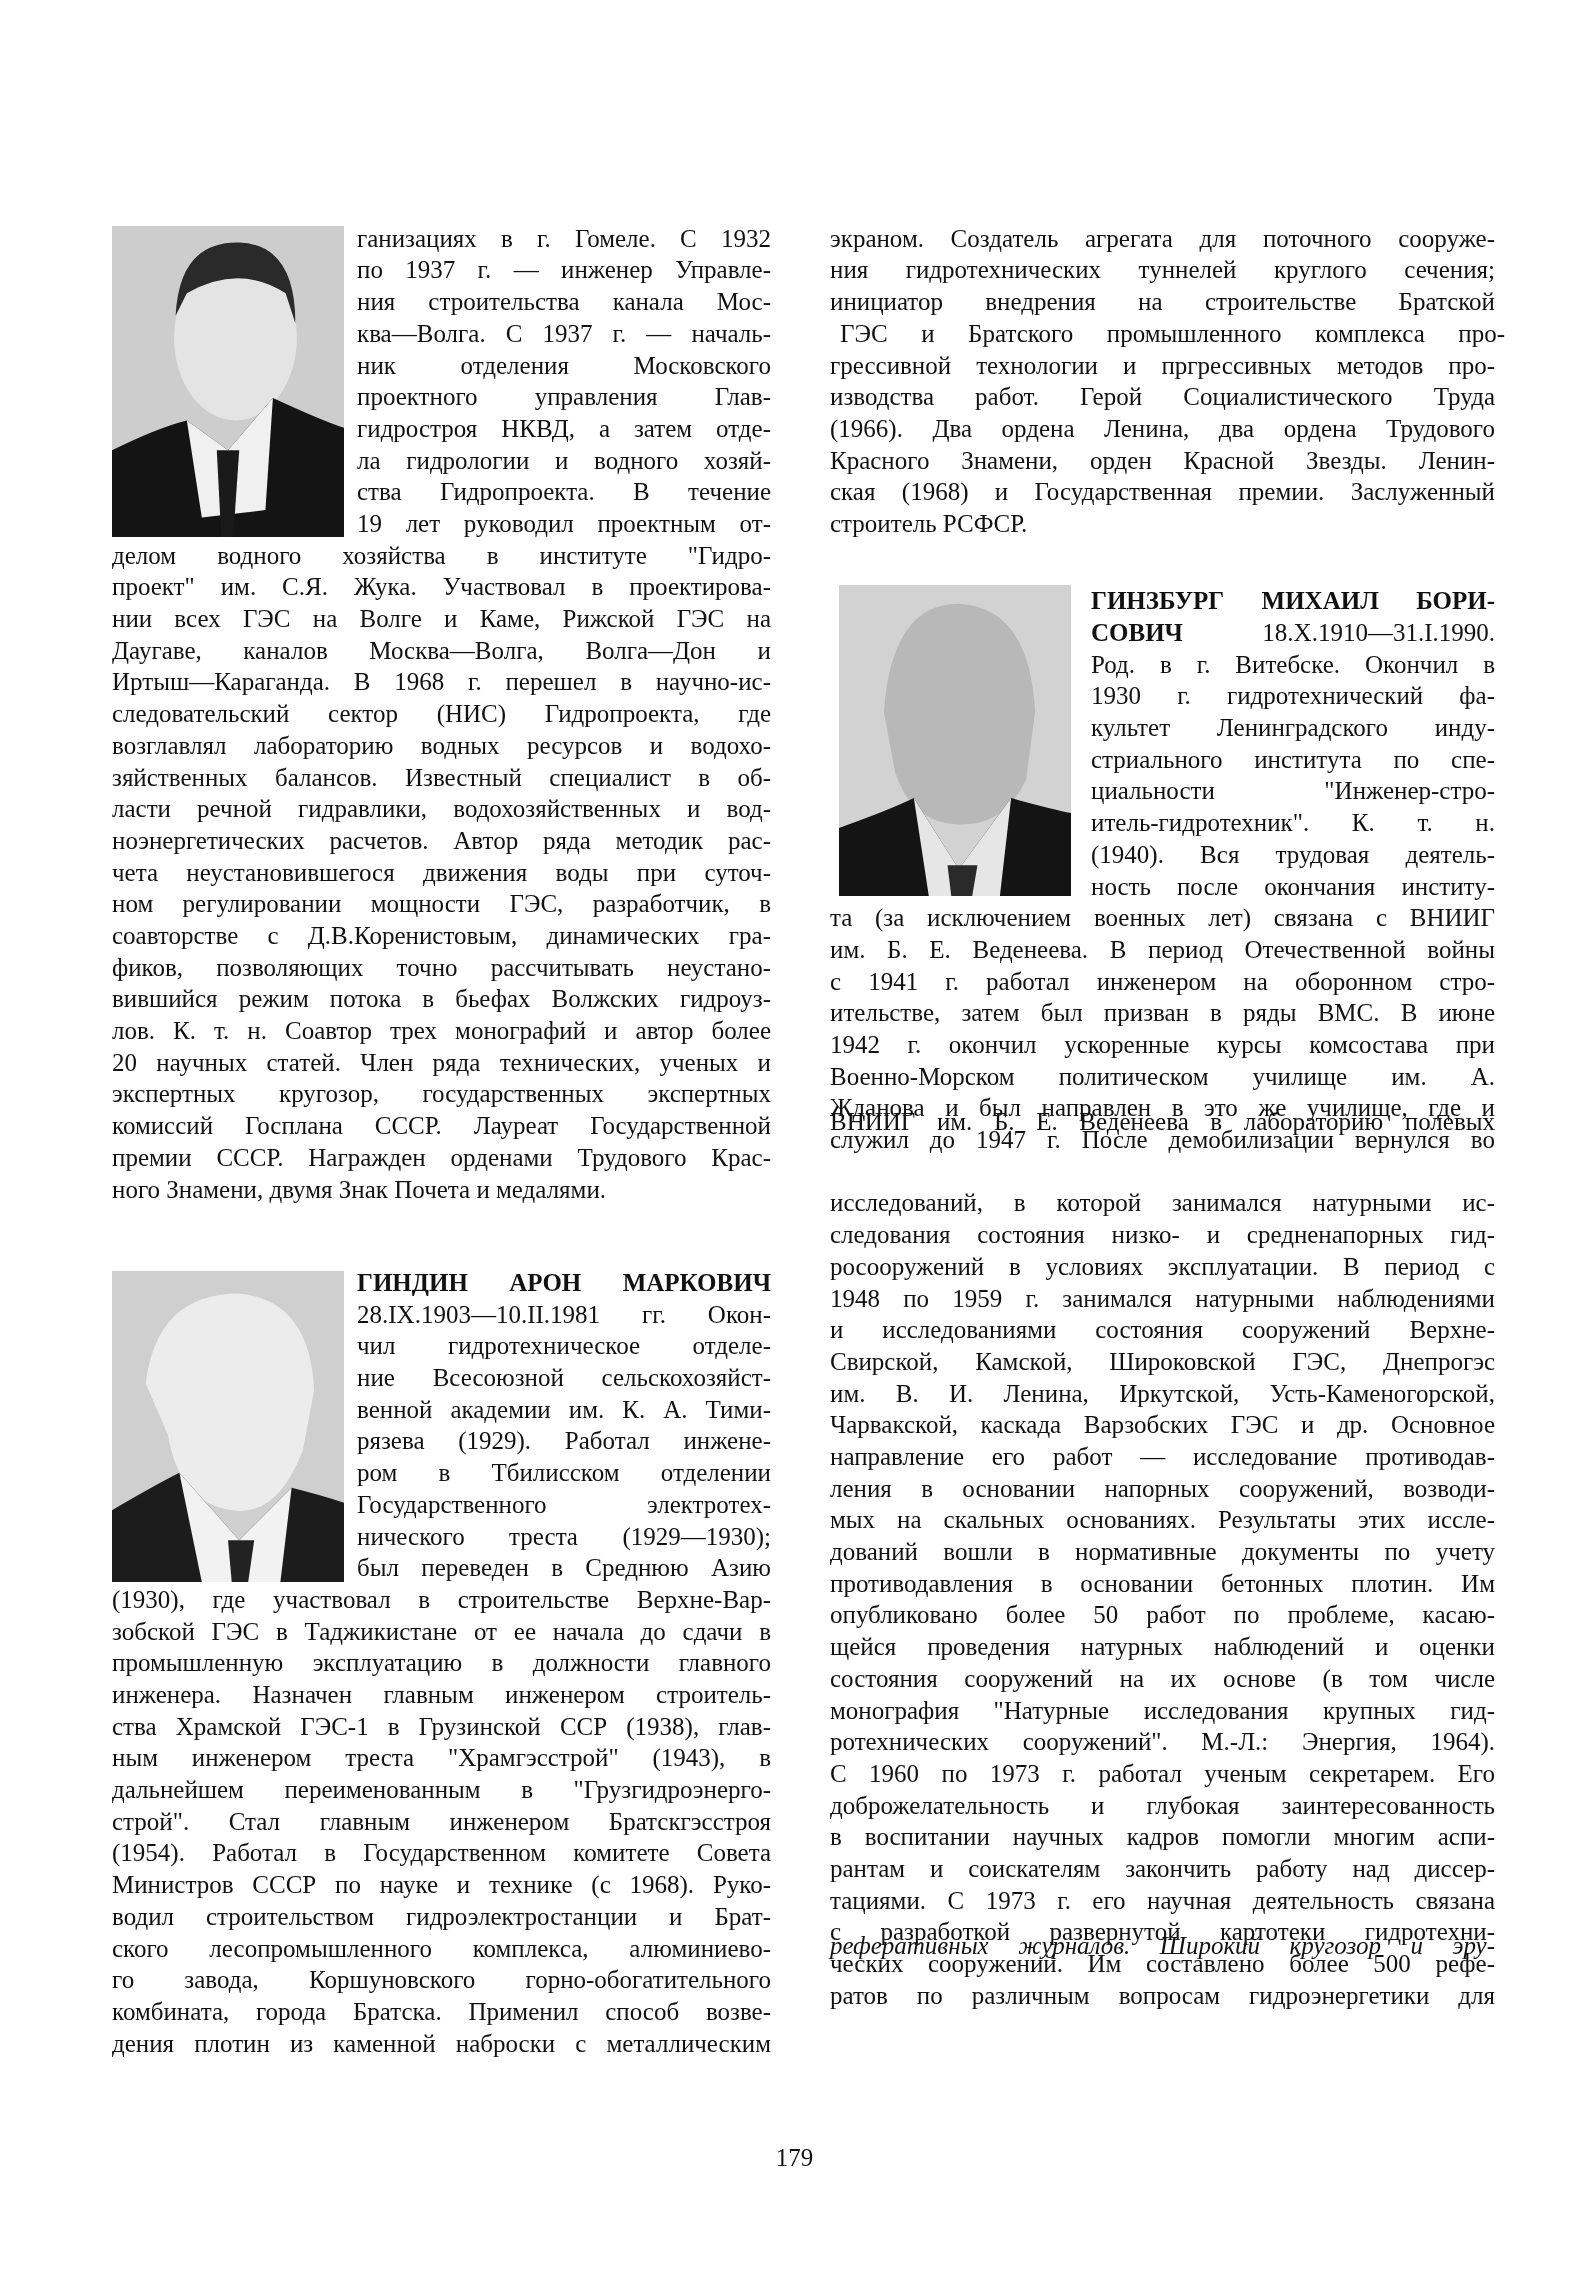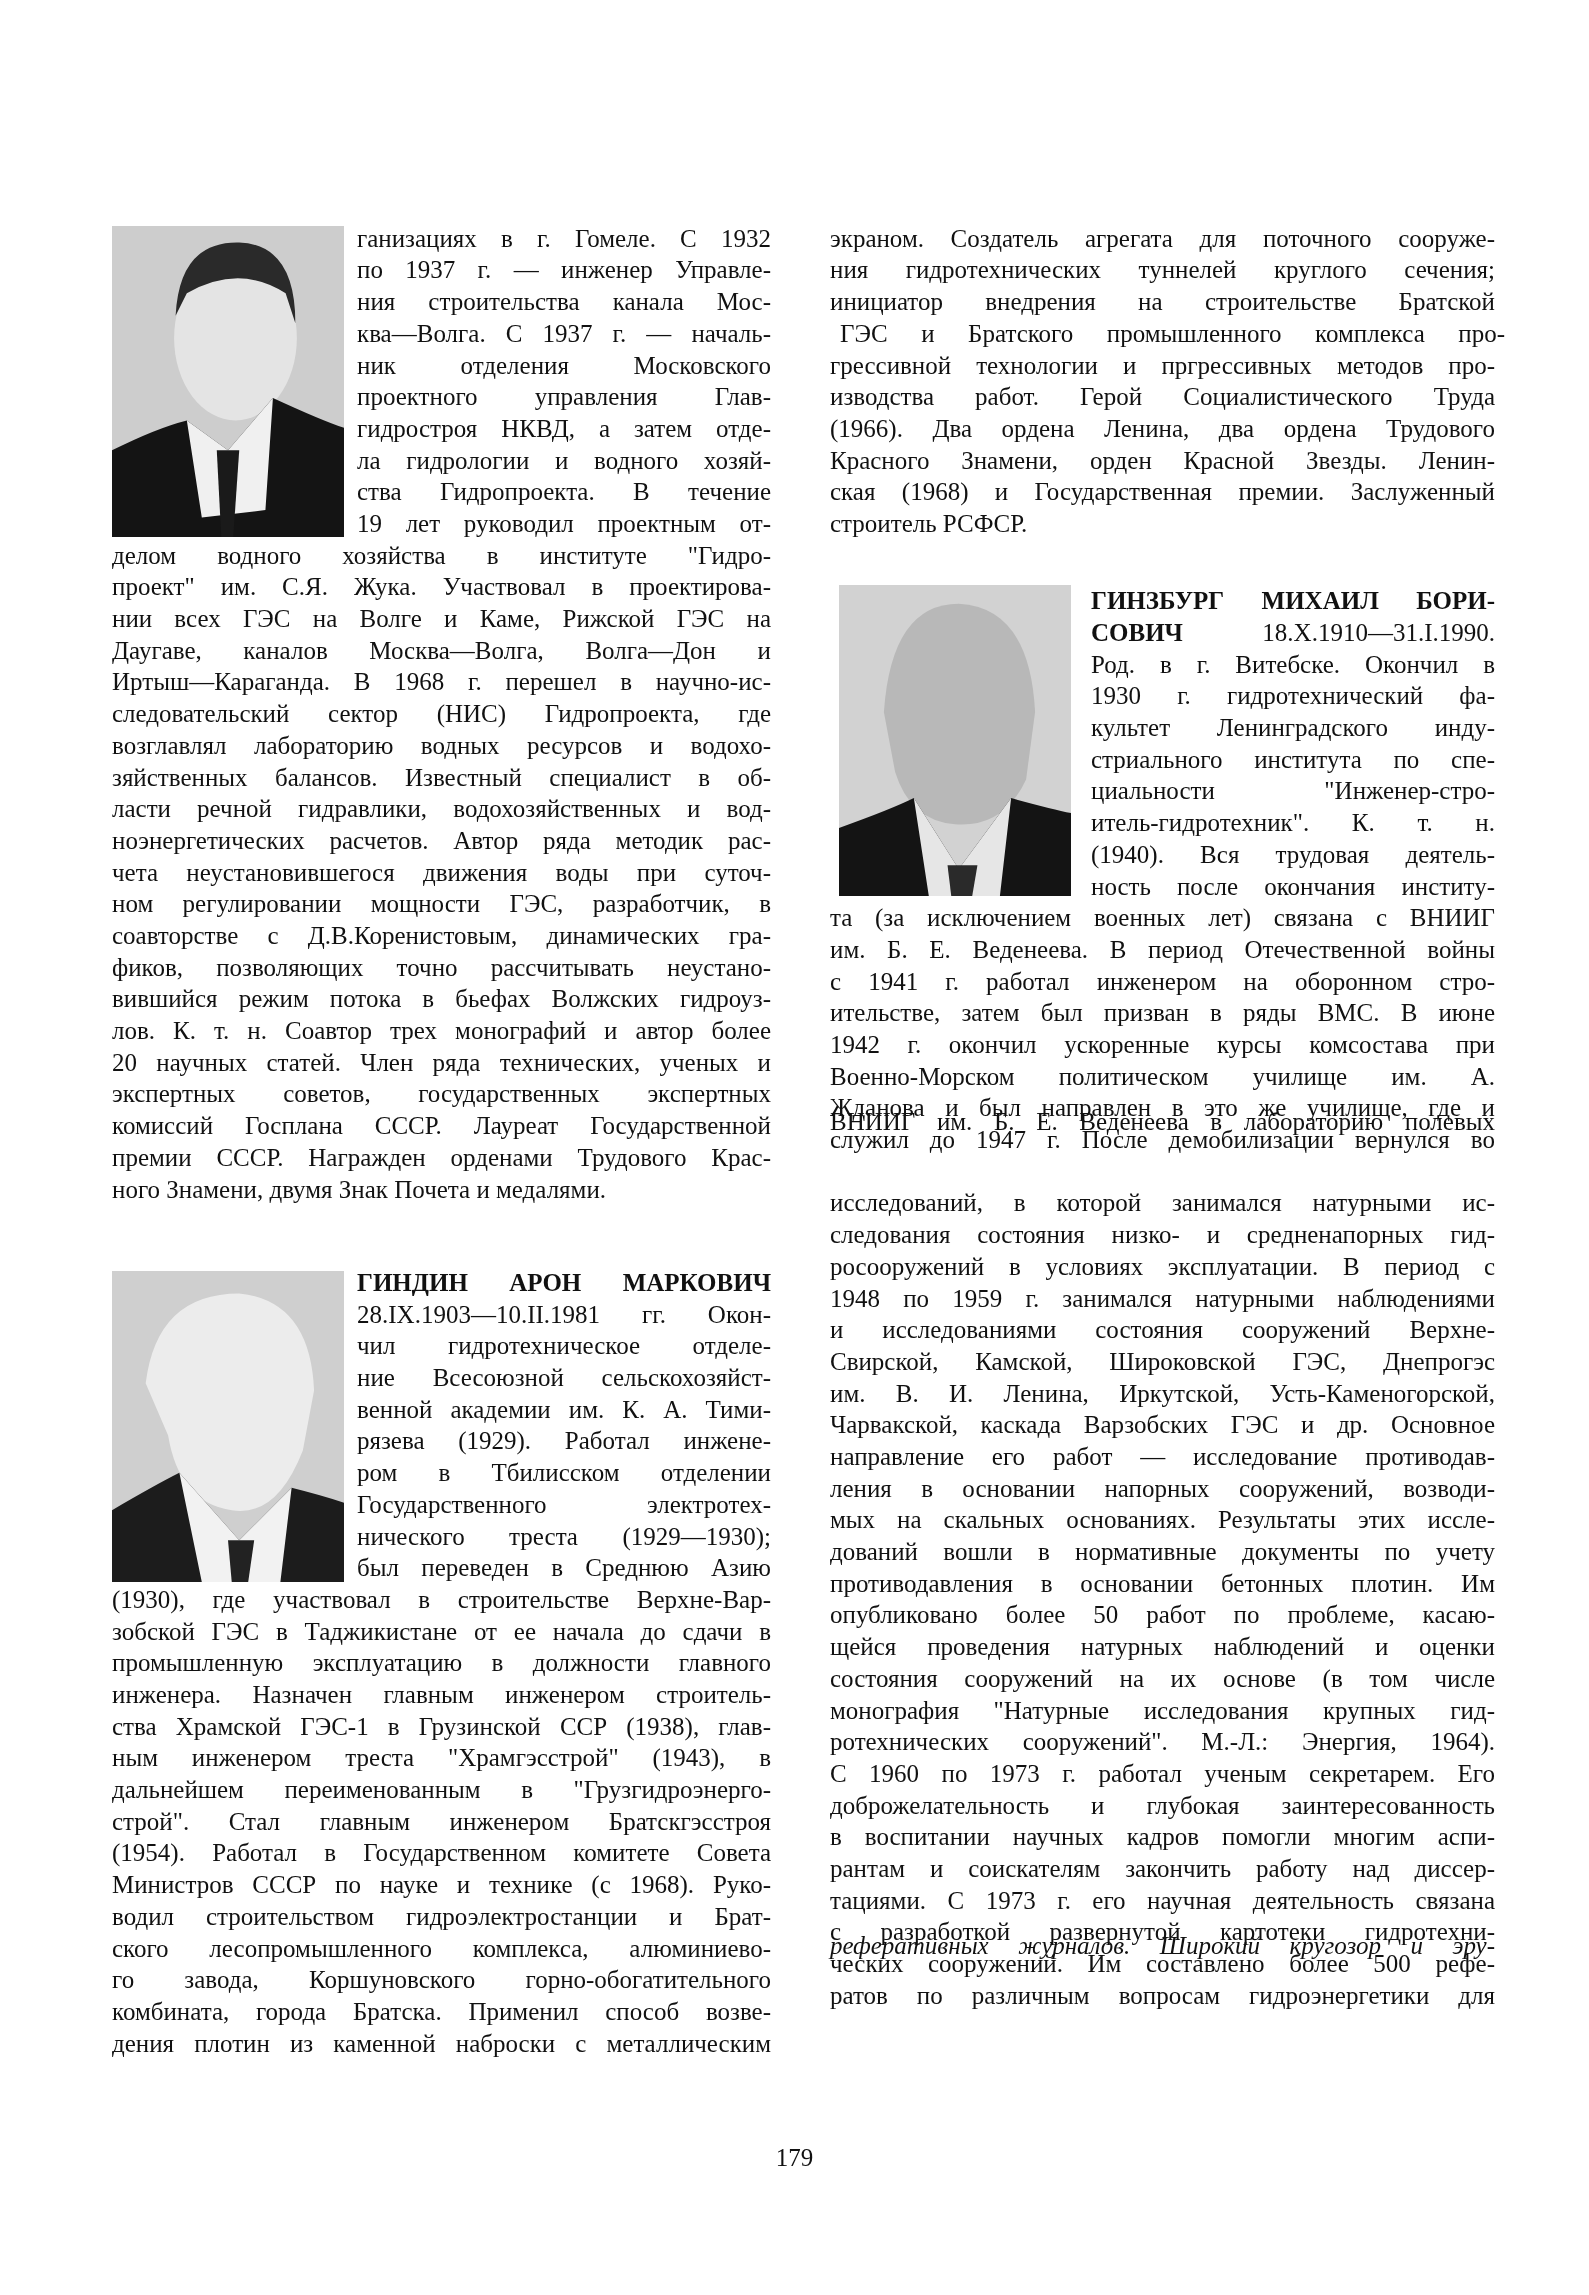--- a/index.html
+++ b/index.html
@@ -69,21 +69,21 @@
     <div class="line" style="left: 112px; top: 762px; width: 659px;">зяйственных балансов. Известный специалист в об-</div>
     <div class="line" style="left: 112px; top: 793px; width: 659px;">ласти речной гидравлики, водохозяйственных и вод-</div>
     <div class="line" style="left: 112px; top: 825px; width: 659px;">ноэнергетических расчетов. Автор ряда методик рас-</div>
     <div class="line" style="left: 112px; top: 857px; width: 659px;">чета неустановившегося движения воды при суточ-</div>
     <div class="line" style="left: 112px; top: 888px; width: 659px;">ном регулировании мощности ГЭС, разработчик, в</div>
     <div class="line" style="left: 112px; top: 920px; width: 659px;">соавторстве с Д.В.Коренистовым, динамических гра-</div>
     <div class="line" style="left: 112px; top: 952px; width: 659px;">фиков, позволяющих точно рассчитывать неустано-</div>
     <div class="line" style="left: 112px; top: 983px; width: 659px;">вившийся режим потока в бьефах Волжских гидроуз-</div>
     <div class="line" style="left: 112px; top: 1015px; width: 659px;">лов. К. т. н. Соавтор трех монографий и автор более</div>
     <div class="line" style="left: 112px; top: 1047px; width: 659px;">20 научных статей. Член ряда технических, ученых и</div>
-    <div class="line" style="left: 112px; top: 1078px; width: 659px;">экспертных советов, государственных экспертных</div>
+    <div class="line" style="left: 112px; top: 1078px; width: 659px;">экспертных кругозор, государственных экспертных</div>
     <div class="line" style="left: 112px; top: 1110px; width: 659px;">комиссий Госплана СССР. Лауреат Государственной</div>
     <div class="line" style="left: 112px; top: 1142px; width: 659px;">премии СССР. Награжден орденами Трудового Крас-</div>
     <div class="line last" style="left: 112px; top: 1174px; width: 659px;">ного Знамени, двумя Знак Почета и медалями.</div>
     <div class="line b" style="left: 357px; top: 1267px; width: 414px;">ГИНДИН АРОН МАРКОВИЧ</div>
     <div class="line" style="left: 357px; top: 1299px; width: 414px;">28.IX.1903—10.II.1981 гг. Окон-</div>
     <div class="line" style="left: 357px; top: 1330px; width: 414px;">чил гидротехническое отделе-</div>
     <div class="line" style="left: 357px; top: 1362px; width: 414px;">ние Всесоюзной сельскохозяйст-</div>
     <div class="line" style="left: 357px; top: 1394px; width: 414px;">венной академии им. К. А. Тими-</div>
     <div class="line" style="left: 357px; top: 1425px; width: 414px;">рязева (1929). Работал инжене-</div>
     <div class="line" style="left: 357px; top: 1457px; width: 414px;">ром в Тбилисском отделении</div>

